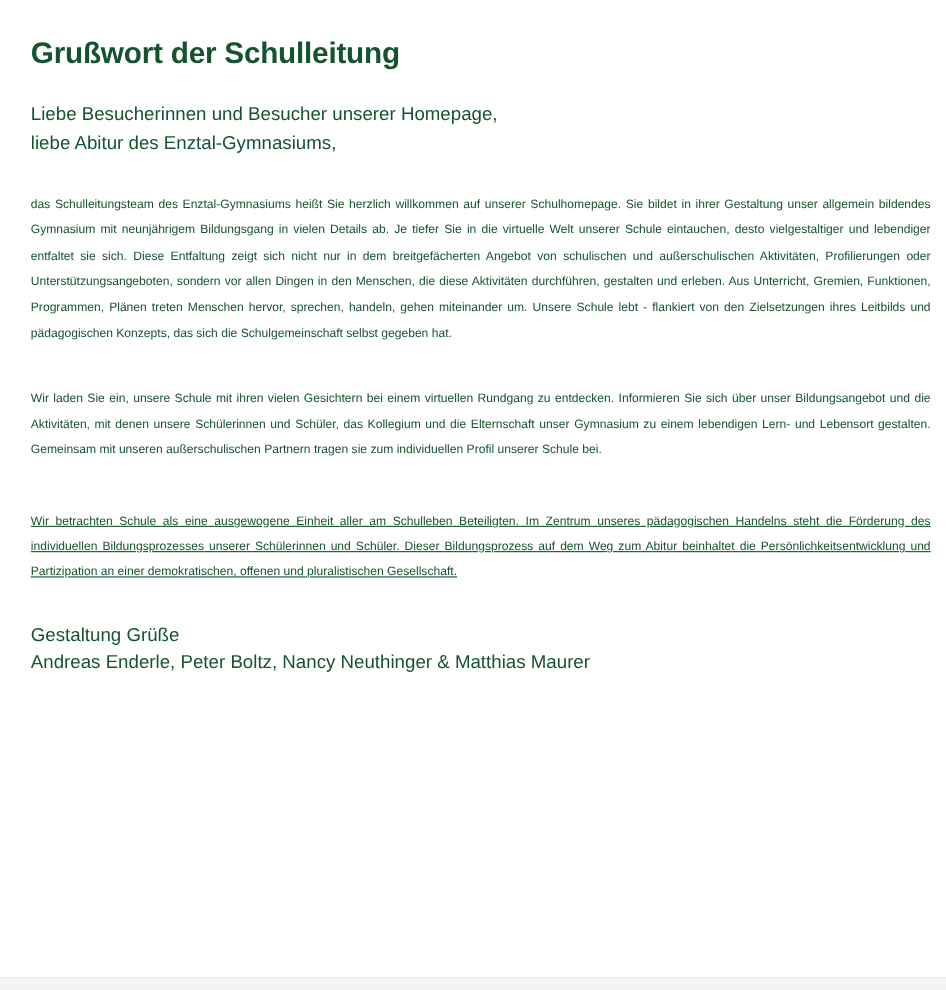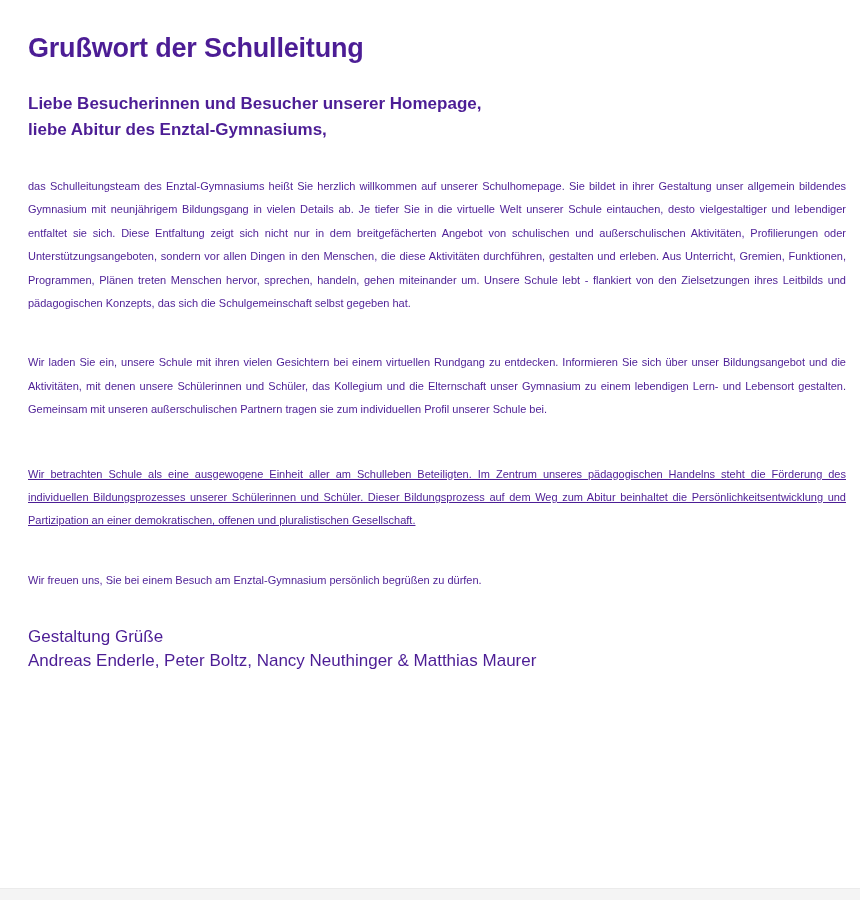--- a/index.html
+++ b/index.html
@@ -8,35 +8,35 @@
     background: #ffffff;
     width: 860px;
     height: 900px;
     overflow: hidden;
   }
   .page {
     position: relative;
     width: 818px;
     margin-left: 28px;
     margin-right: 10px;
-    color: #4c1d95;
+    color: #14532d;
     font-family: "Liberation Sans", "DejaVu Sans", sans-serif;
   }
   .page-title {
     margin: 33px 0 0 0;
     font-size: 27px;
     line-height: 30px;
     font-weight: bold;
     letter-spacing: -0.2px;
   }
   .salutation {
     margin: 28px 0 0 0;
     font-size: 17px;
     line-height: 26px;
-    font-weight: bold;
+    font-weight: normal;
   }
   .body-par {
     font-size: 11px;
     line-height: 23.4px;
     text-align: justify;
     margin: 0;
   }
   .p1 { margin-top: 32px; }
   .p2 { margin-top: 36px; }
   .p3 { margin-top: 41px; text-decoration: underline; }
@@ -69,21 +69,20 @@
     <span>Liebe Besucherinnen und Besucher unserer Homepage,</span><br>
     <span>liebe Abitur des Enztal-Gymnasiums,</span>
   </p>
 
   <p class="body-par p1">das Schulleitungsteam des Enztal-Gymnasiums heißt Sie herzlich willkommen auf unserer Schulhomepage. Sie bildet in ihrer Gestaltung unser allgemein bildendes Gymnasium mit neunjährigem Bildungsgang in vielen Details ab. Je tiefer Sie in die virtuelle Welt unserer Schule eintauchen, desto vielgestaltiger und lebendiger entfaltet sie sich. Diese Entfaltung zeigt sich nicht nur in dem breitgefächerten Angebot von schulischen und außerschulischen Aktivitäten, Profilierungen oder Unterstützungsangeboten, sondern vor allen Dingen in den Menschen, die diese Aktivitäten durchführen, gestalten und erleben. Aus Unterricht, Gremien, Funktionen, Programmen, Plänen treten Menschen hervor, sprechen, handeln, gehen miteinander um. Unsere Schule lebt - flankiert von den Zielsetzungen ihres Leitbilds und pädagogischen Konzepts, das sich die Schulgemeinschaft selbst gegeben hat.</p>
 
   <p class="body-par p2">Wir laden Sie ein, unsere Schule mit ihren vielen Gesichtern bei einem virtuellen Rundgang zu entdecken. Informieren Sie sich über unser Bildungsangebot und die Aktivitäten, mit denen unsere Schülerinnen und Schüler, das Kollegium und die Elternschaft unser Gymnasium zu einem lebendigen Lern- und Lebensort gestalten. Gemeinsam mit unseren außerschulischen Partnern tragen sie zum individuellen Profil unserer Schule bei.</p>
 
   <p class="body-par p3">Wir betrachten Schule als eine ausgewogene Einheit aller am Schulleben Beteiligten. Im Zentrum unseres pädagogischen Handelns steht die Förderung des individuellen Bildungsprozesses unserer Schülerinnen und Schüler. Dieser Bildungsprozess auf dem Weg zum Abitur beinhaltet die Persönlichkeitsentwicklung und Partizipation an einer demokratischen, offenen und pluralistischen Gesellschaft.</p>
 
-  <p class="body-par p4">Wir freuen uns, Sie bei einem Besuch am Enztal-Gymnasium persönlich begrüßen zu dürfen.</p>
 
   <p class="signoff">
     <span>Gestaltung Grüße</span><br>
     <span>Andreas Enderle, Peter Boltz, Nancy Neuthinger &amp; Matthias Maurer</span>
   </p>
 
 </div>
 
 <div class="footer-bar"></div>
 

